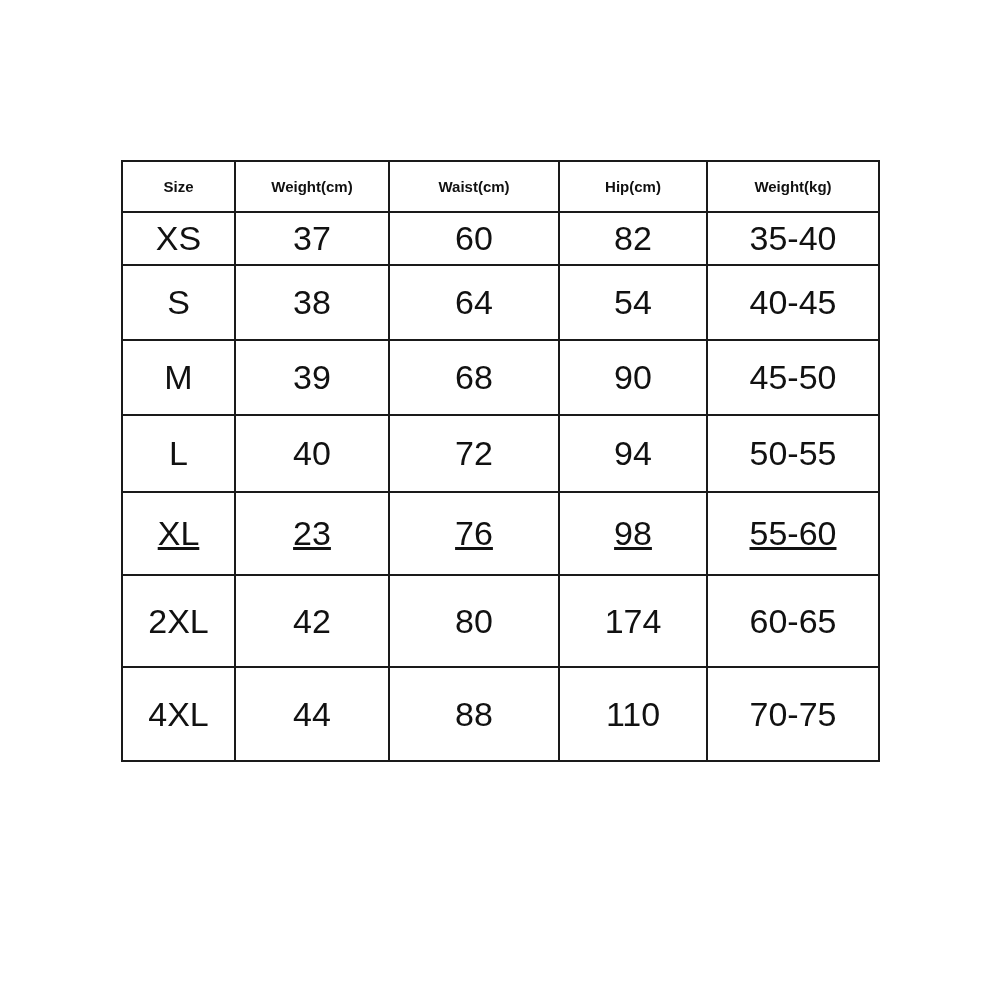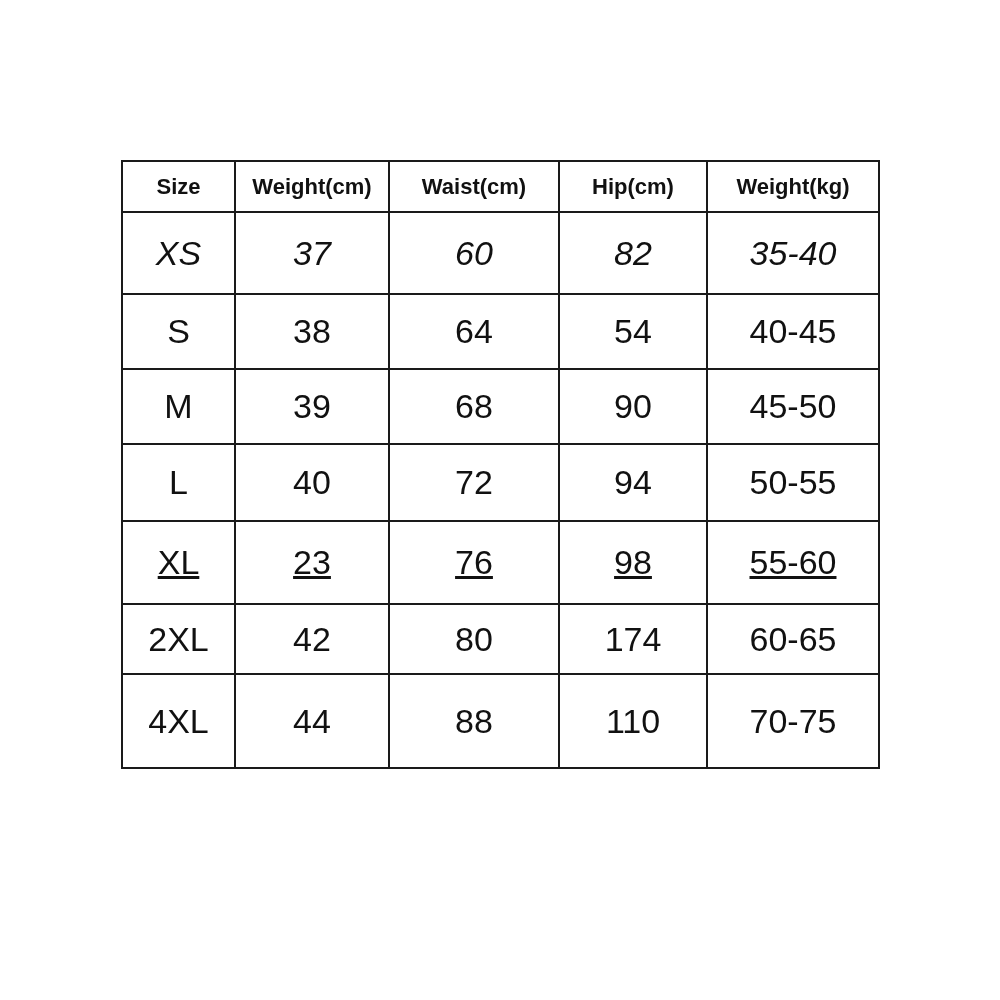--- a/index.html
+++ b/index.html
@@ -1,19 +1,19 @@
 <!DOCTYPE html>
 <html><head>
 <meta charset="utf-8">
 <style>
   html, body { margin:0; padding:0; background:#ffffff; }
   body { width:1000px; height:1000px; position:relative; overflow:hidden; font-family:"Liberation Sans", sans-serif; color:#111; }
   table { position:absolute; left:121px; top:160px; border-collapse:collapse; table-layout:fixed; }
   td, th { border:2px solid #1a1a1a; text-align:center; vertical-align:middle; padding:0; }
-  th { font-size:22px; font-weight:bold; height:49px; }
+  th { font-size:15px; font-weight:bold; height:49px; }
   td { font-size:34px; font-weight:normal; }
   col.c0 { width:113px; } col.c1 { width:154px; } col.c2 { width:170px; } col.c3 { width:148px; } col.c4 { width:172px; }
 </style>
 </head>
 <body>
 
 <table>
   <colgroup>
       <col class="c0">
       <col class="c1">
@@ -24,21 +24,21 @@
   <thead>
     <tr>
       <th>Size</th>
       <th>Weight(cm)</th>
       <th>Waist(cm)</th>
       <th>Hip(cm)</th>
       <th>Weight(kg)</th>
     </tr>
   </thead>
   <tbody id="rows">
-      <tr style="height: 82px; font-style: italic;">
+      <tr style="height: 53px;">
         <td>XS</td>
         <td>37</td>
         <td>60</td>
         <td>82</td>
         <td>35-40</td>
       </tr>
       <tr style="height: 75px;">
         <td>S</td>
         <td>38</td>
         <td>64</td>
@@ -59,21 +59,21 @@
         <td>94</td>
         <td>50-55</td>
       </tr>
       <tr style="height: 83px; text-decoration: underline;">
         <td>XL</td>
         <td>23</td>
         <td>76</td>
         <td>98</td>
         <td>55-60</td>
       </tr>
-      <tr style="height: 70px; margin-top: 12px;">
+      <tr style="height: 92px; margin-top: 12px;">
         <td>2XL</td>
         <td>42</td>
         <td>80</td>
         <td>174</td>
         <td>60-65</td>
       </tr>
       <tr style="height: 94px;">
         <td>4XL</td>
         <td>44</td>
         <td>88</td>

